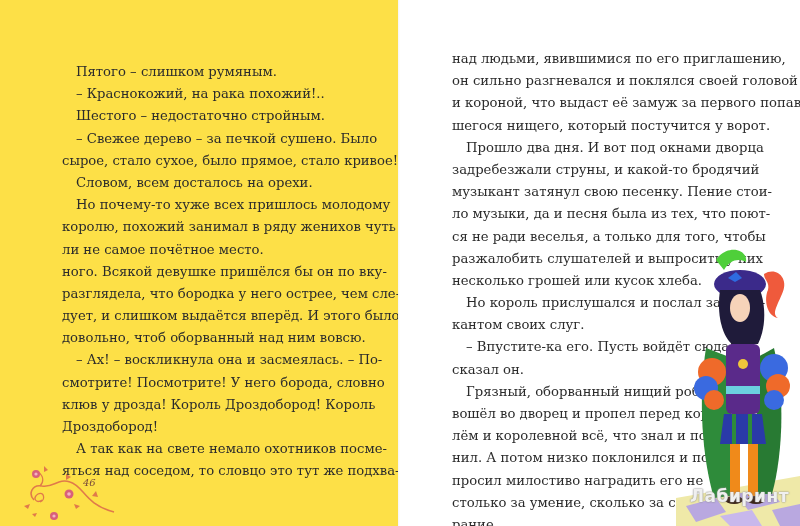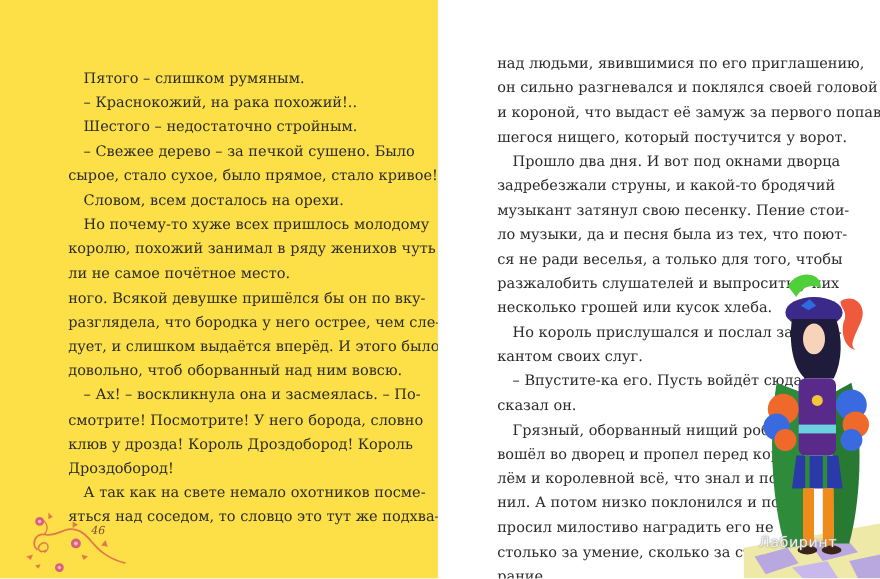--- a/index.html
+++ b/index.html
@@ -14,22 +14,22 @@
   .col-left { left:62px; top:61px; width:300px; }
   .col-right { left:452px; top:48px; width:302px; }
   .line { display:block; white-space:nowrap; text-align:justify; text-align-last:justify; height:22.2px; }
   .line.last { text-align-last:left; }
   .line.indent { padding-left:14px; }
   .line.narrow { width:236px; }
   .pagenum { position:absolute; left:35px; top:477px; font-style:italic; font-size:10px; color:#7a4b3a;
              font-family:"DejaVu Serif",serif;margin-left:48px; }
   .ornament { position:absolute; left:14px; top:464px; width:110px; height:60px; }
   .illustration { position:absolute; left:676px; top:248px; width:124px; height:278px; }
-  .watermark { position:absolute; left:690px; top:486px; font-family:"DejaVu Sans",sans-serif; font-size:13px;
-               color:rgba(255,255,255,0.85); text-shadow:0 0 1px #999,0 0 2px #888; letter-spacing:0.5px; font-weight:normal; }
+  .watermark { position:absolute; left:690px; top:486px; font-family:"DejaVu Sans",sans-serif; font-size:17px;
+               color:rgba(255,255,255,0.85); text-shadow:0 0 1px #999,0 0 2px #888; letter-spacing:0.5px; font-weight:bold; }
 </style>
 </head>
 <body>
 
 <div class="spread">
   <div class="page-left">
     <div class="col col-left">
       <span class="line indent last">Пятого – слишком румяным.</span>
       <span class="line indent last">– Краснокожий, на рака похожий!..</span>
       <span class="line indent last">Шестого – недостаточно стройным.</span>

